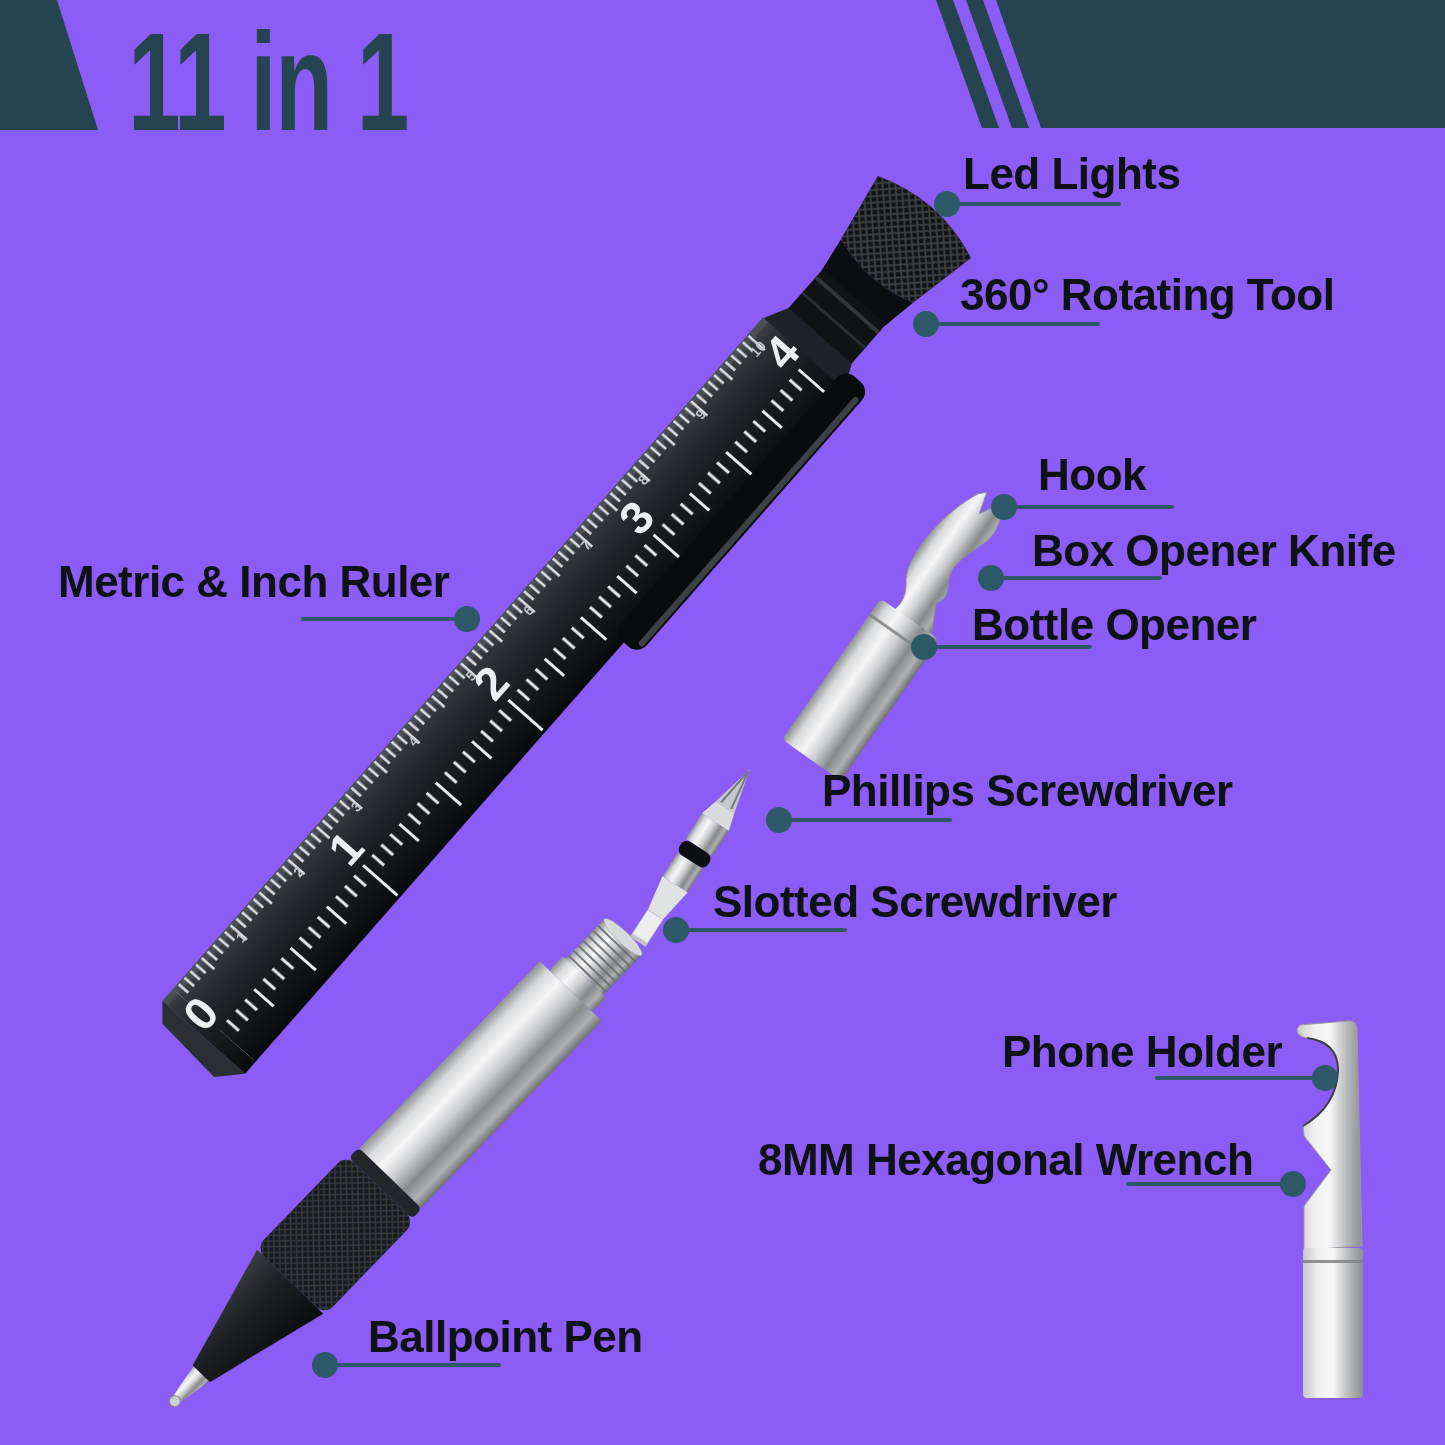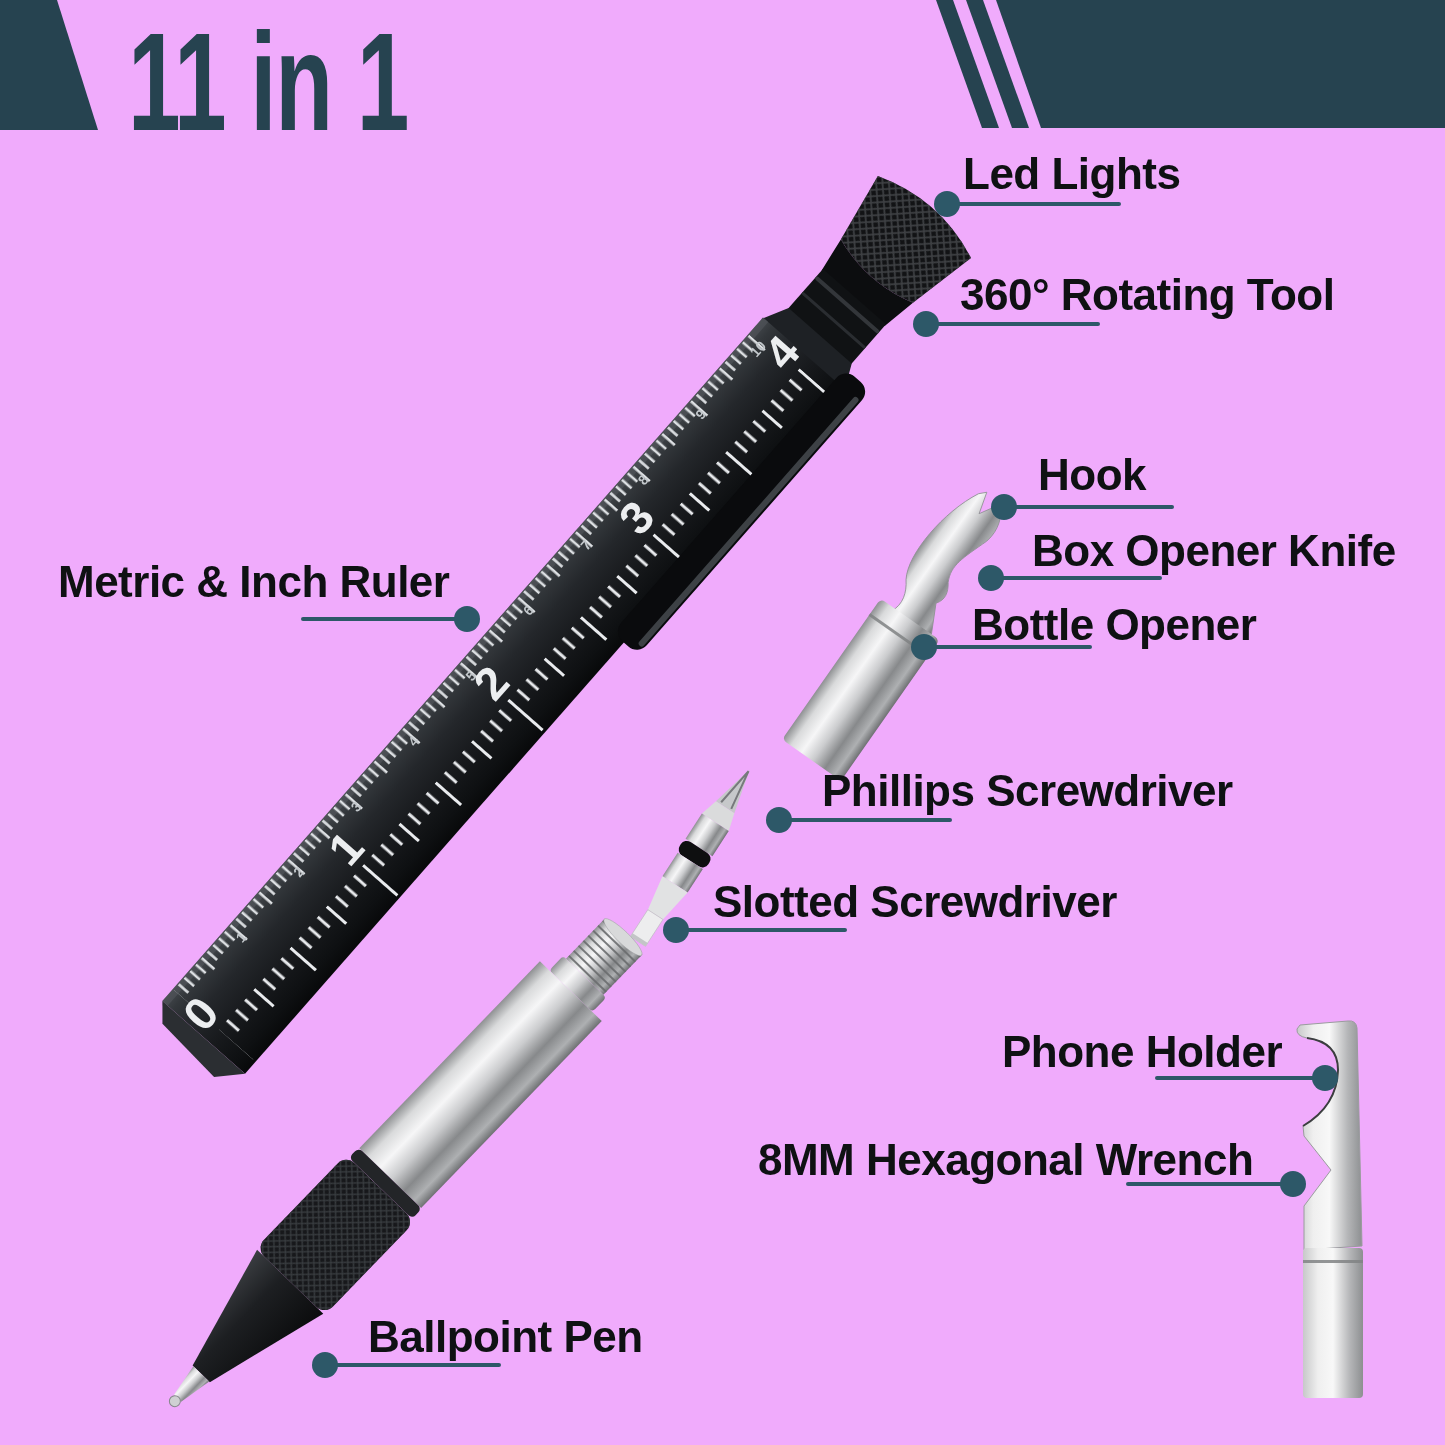--- a/index.html
+++ b/index.html
@@ -1,17 +1,17 @@
 <!DOCTYPE html>
 <html><head>
 <meta charset="utf-8">
 <style>
   html, body { margin: 0; padding: 0; background: #ffffff; }
   body { font-family: "Liberation Sans", sans-serif; }
-  .stage { width: 1445px; height: 1445px; position: relative; overflow: hidden; background: #f0abfc; }
+  .stage { width: 1445px; height: 1445px; position: relative; overflow: hidden; background: #8b5cf6; }
   svg { display: block; }
   text.label {
     font-family: "Liberation Sans", sans-serif;
     font-weight: 700;
     font-size: 44px;
     fill: #0f1113;
     letter-spacing: -0.5px;
   }
   text.title {
     font-family: "Liberation Sans", sans-serif;

